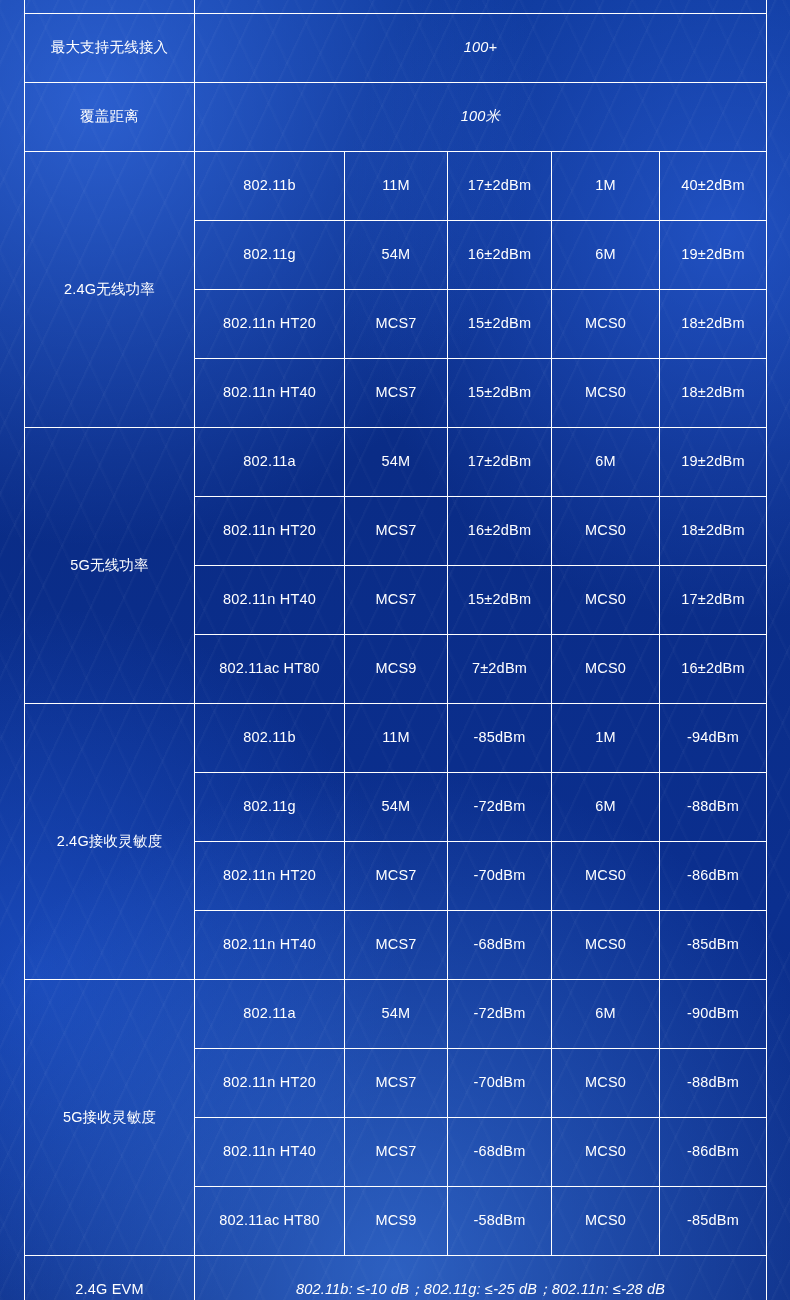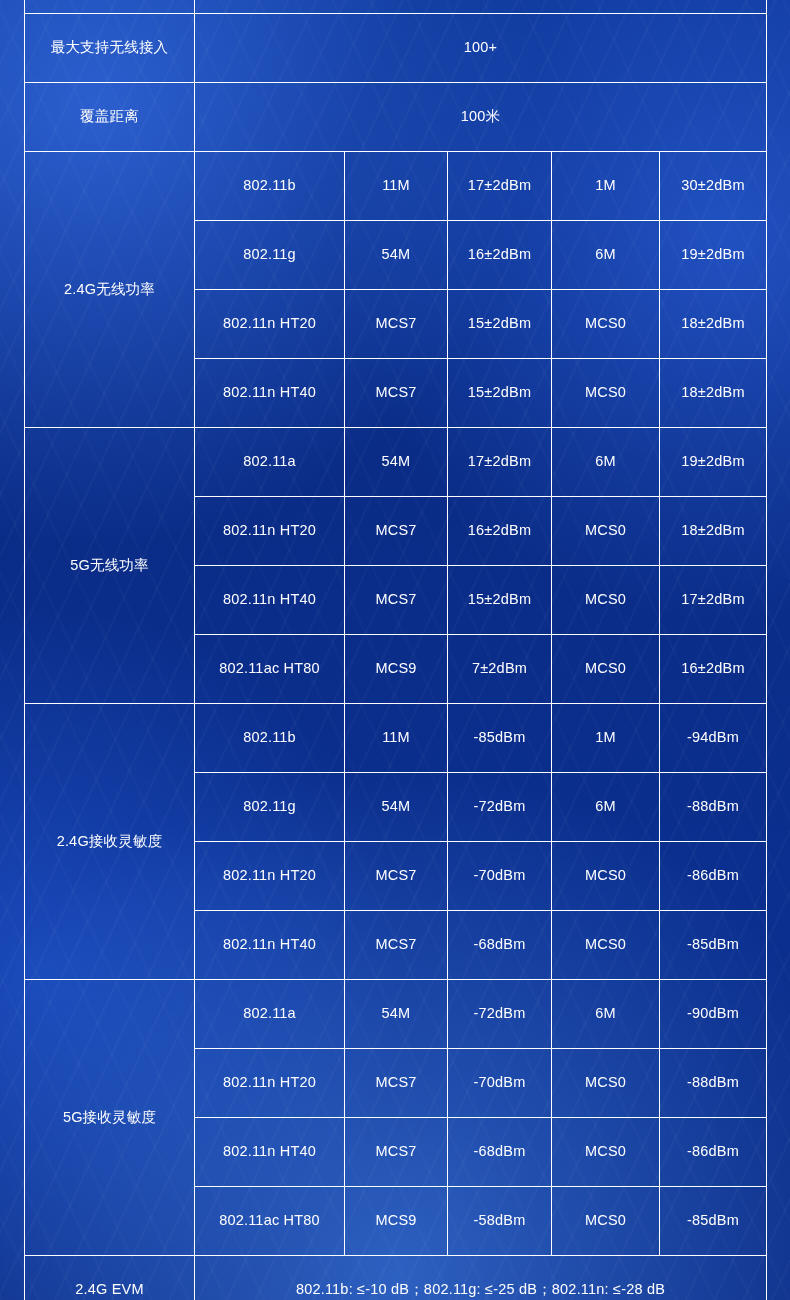--- a/index.html
+++ b/index.html
@@ -60,20 +60,21 @@
     line-height: 1.35;
     color: #ffffff;
     padding: 6px 4px;
     letter-spacing: .2px;
   }
   td.label {
     width: 170px;
   }
   td.wide {
     font-size: 14.5px;
+    font-style: italic;
   }
   .r56 { height: 56px; }
   .r28 { height: 15px; }
 </style>
 </head>
 <body>
 
 <div class="bg"></div>
 
 <div class="sheet">
@@ -102,21 +103,21 @@
         <td class="label r56">覆盖距离</td>
         <td class="wide r56" colspan="5">100米</td>
       </tr>
 
       <tr>
         <td class="label" rowspan="4">2.4G无线功率</td>
         <td class="r56">802.11b</td>
         <td class="r56">11M</td>
         <td class="r56">17±2dBm</td>
         <td class="r56">1M</td>
-        <td class="r56">30±2dBm</td>
+        <td class="r56">40±2dBm</td>
       </tr>
       <tr>
         <td class="r56">802.11g</td>
         <td class="r56">54M</td>
         <td class="r56">16±2dBm</td>
         <td class="r56">6M</td>
         <td class="r56">19±2dBm</td>
       </tr>
       <tr>
         <td class="r56">802.11n HT20</td>

